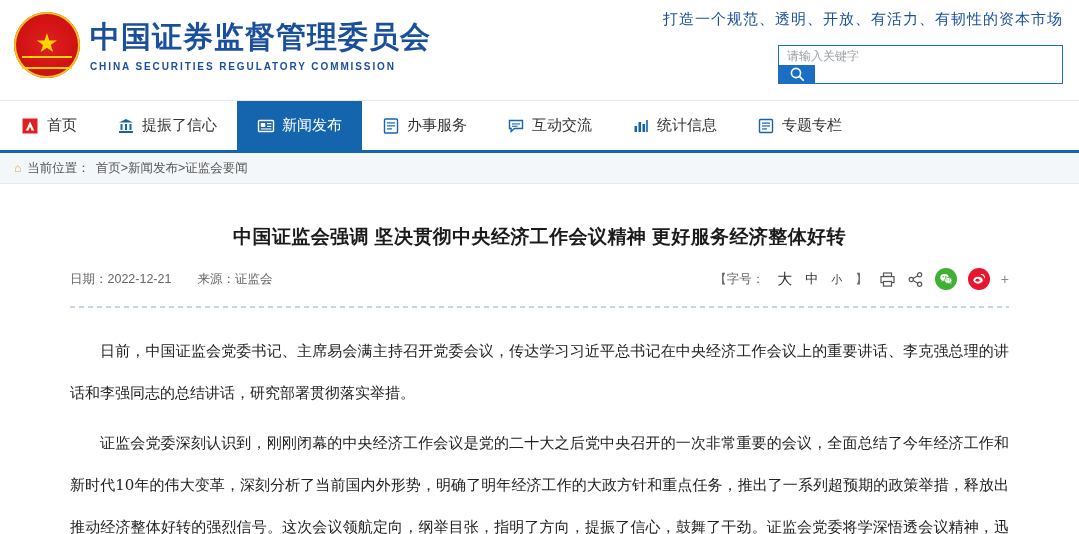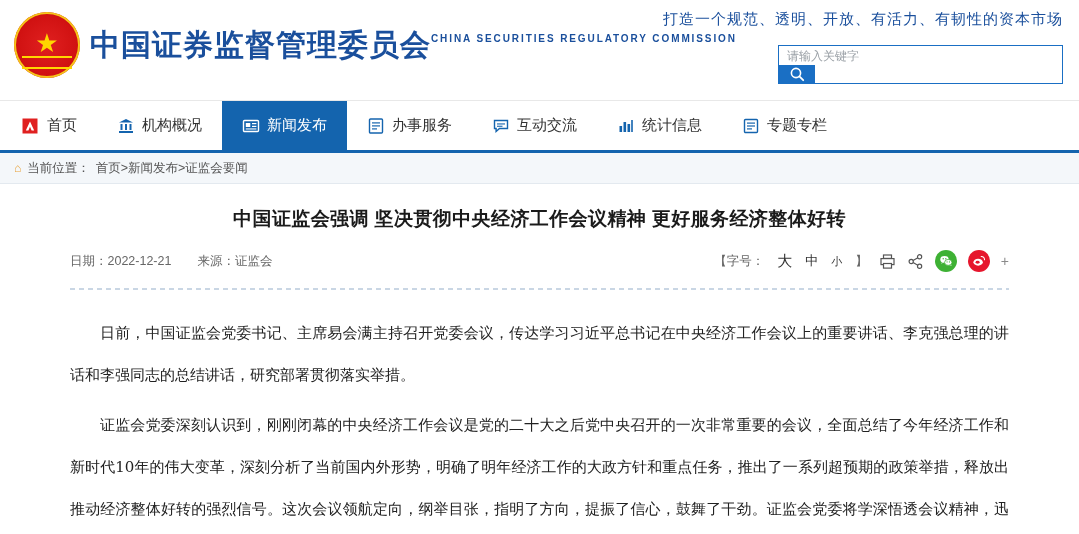--- a/index.html
+++ b/index.html
@@ -54,21 +54,21 @@
     position: absolute;
     left: 8px;
     right: 8px;
     bottom: 9px;
     height: 9px;
     border-top: 2px solid #ffd700;
     border-bottom: 2px solid #ffd700;
   }
   .brand-text {
     display: flex;
-    flex-direction: row;
+    flex-direction: column;
   }
   .brand-cn {
     font-family: "DejaVu Serif", "Liberation Serif", serif;
     font-size: 30px;
     font-weight: bold;
     color: #1a4f9c;
     letter-spacing: 1px;
     line-height: 1.2;
   }
   .brand-en {
@@ -164,21 +164,21 @@
   
   .article {
     padding: 0 70px;
     box-sizing: border-box;
   }
   .art-title {
     text-align: center;
     font-size: 19px;
     font-weight: bold;
     color: #1a1a1a;
-    margin: 22px 0 0 0;
+    margin: 40px 0 0 0;
     letter-spacing: 0.4px;
   }
   .meta-row {
     display: flex;
     align-items: center;
     margin-top: 16px;
     font-size: 12.5px;
     color: #666;
     position: relative;
     height: 26px;
@@ -284,21 +284,21 @@
   <div class="nav-item">
     <span class="nav-ico">
       <svg width="18" height="18" viewBox="0 0 18 18">
         <path d="M9 2l7 3.5H2z" fill="#1464ae"></path>
         <rect x="3.5" y="7" width="2" height="6" fill="#1464ae"></rect>
         <rect x="8" y="7" width="2" height="6" fill="#1464ae"></rect>
         <rect x="12.5" y="7" width="2" height="6" fill="#1464ae"></rect>
         <rect x="2" y="14" width="14" height="2" fill="#1464ae"></rect>
       </svg>
     </span>
-    <span class="nav-label">机构概况</span>
+    <span class="nav-label">提振了信心</span>
   </div>
 
   <div class="nav-item active">
     <span class="nav-ico">
       <svg width="18" height="18" viewBox="0 0 18 18">
         <rect x="1.5" y="3.5" width="15" height="11" rx="1" fill="none" stroke="#ffffff" stroke-width="1.4"></rect>
         <rect x="3.8" y="6" width="4.5" height="4" fill="#ffffff"></rect>
         <rect x="10" y="6" width="4.4" height="1.2" fill="#ffffff"></rect>
         <rect x="10" y="8.8" width="4.4" height="1.2" fill="#ffffff"></rect>
         <rect x="3.8" y="11.4" width="10.6" height="1.1" fill="#ffffff"></rect>

